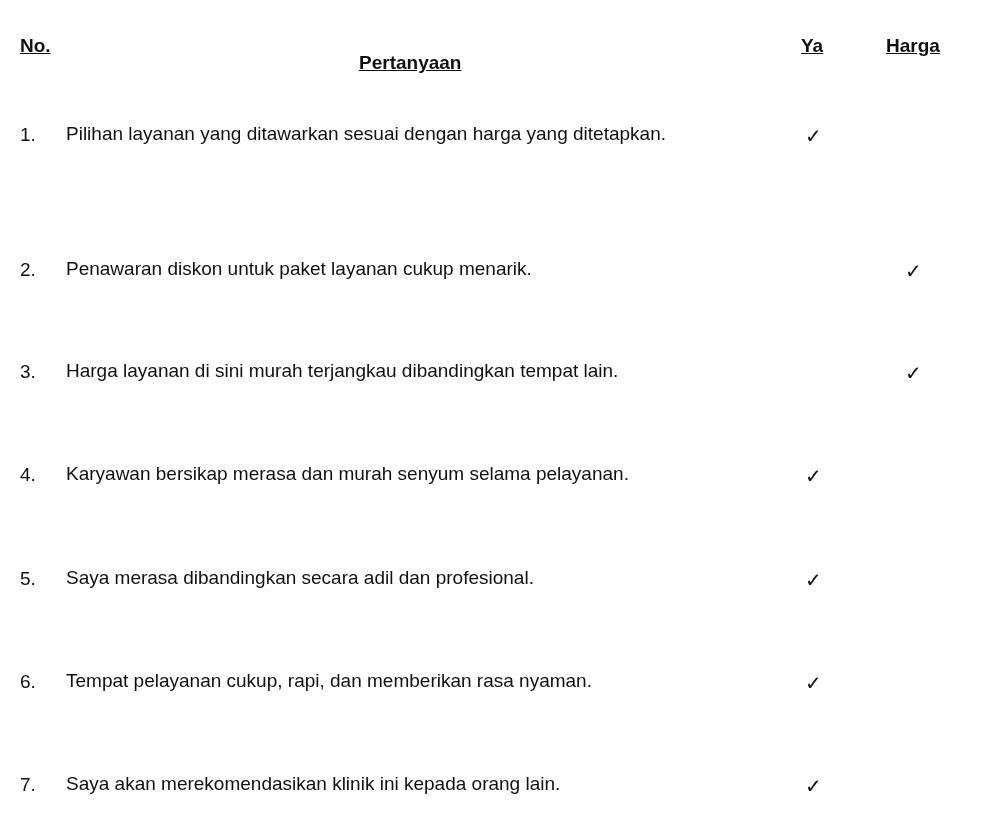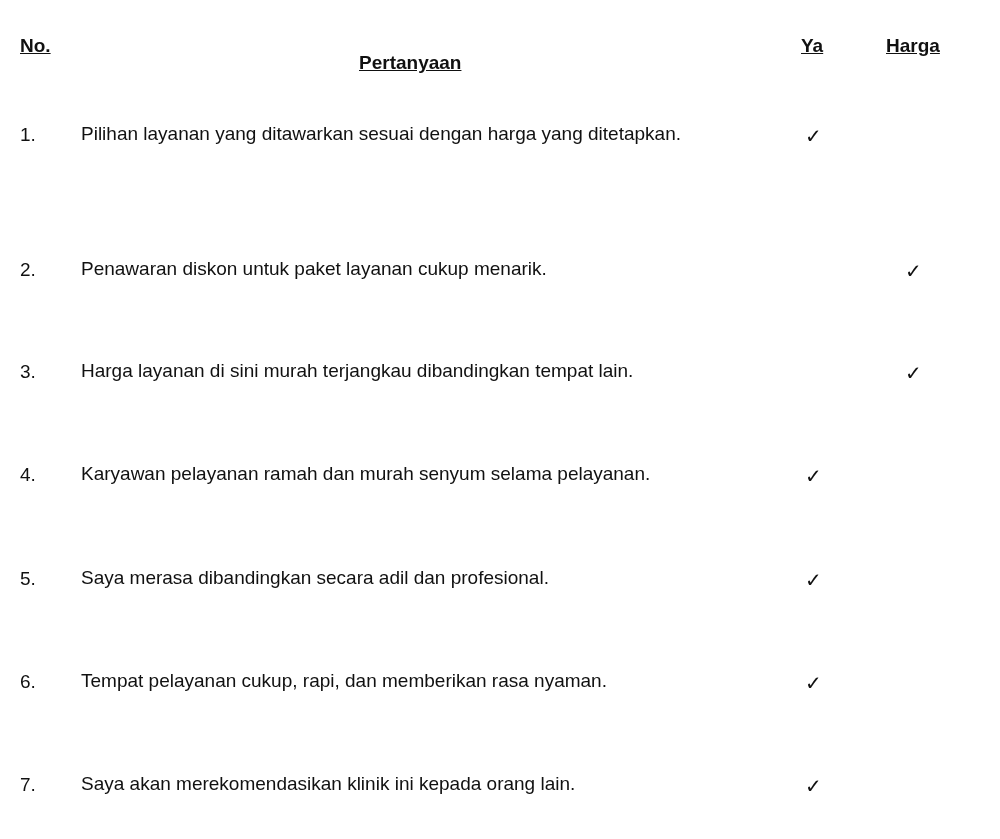--- a/index.html
+++ b/index.html
@@ -7,21 +7,21 @@
       width: 1000px; height: 839px; position: relative; overflow: hidden;
       font-family: "Liberation Sans", sans-serif; color: #111111;
     }
     .hdr { position: absolute; top: 35px; font-weight: bold; font-size: 19px; text-decoration: underline; }
     .hdr-no { left: 20px; }
     .hdr-q { left: 359px; margin-top: 17px; }
     .hdr-ya { left: 801px; text-align: center; }
     .hdr-tidak { left: 886px; }
     .row { position: absolute; left: 0; width: 1000px; font-size: 19px; }
     .num { position: absolute; left: 20px; }
-    .q { position: absolute; left: 81px; width: 640px; line-height: 31px; top: -6px; }
+    .q { position: absolute; left: 66px; width: 640px; line-height: 31px; top: -6px; }
     .chk { position: absolute; font-size: 20px; }
     .chk.ya { left: 805px; }
     .chk.tidak { left: 905px; }
   </style>
 </head>
 <body>
 
 <div>
   <div class="hdr hdr-no">No.</div>
   <div class="hdr hdr-q">Pertanyaan</div>
@@ -44,21 +44,21 @@
 
   <div class="row" style="top:361px">
     <span class="num">3.</span>
     <span class="q">Harga layanan di sini murah terjangkau dibandingkan tempat lain.</span>
     <span class="chk ya"></span>
     <span class="chk tidak">✓</span>
   </div>
 
   <div class="row" style="top:464px">
     <span class="num">4.</span>
-    <span class="q" style="width:700px">Karyawan pelayanan ramah dan murah senyum selama pelayanan.</span>
+    <span class="q" style="width:700px">Karyawan bersikap merasa dan murah senyum selama pelayanan.</span>
     <span class="chk ya">✓</span>
     <span class="chk tidak"></span>
   </div>
 
   <div class="row" style="top:568px">
     <span class="num">5.</span>
     <span class="q">Saya merasa dibandingkan secara adil dan profesional.</span>
     <span class="chk ya">✓</span>
     <span class="chk tidak"></span>
   </div>

